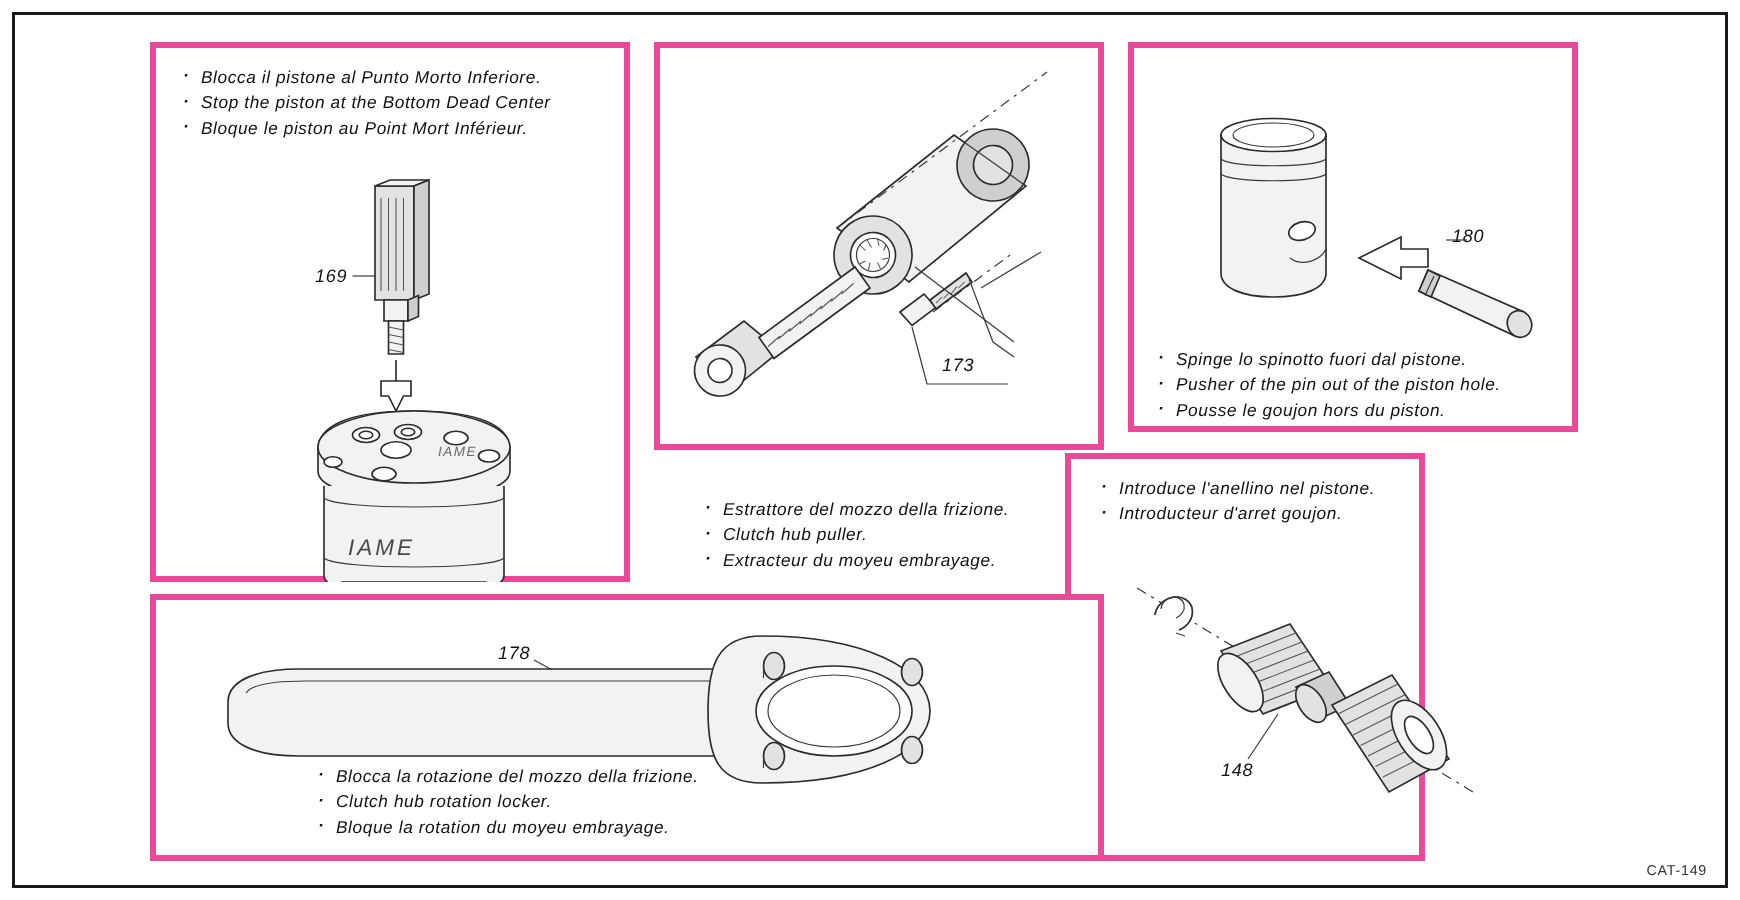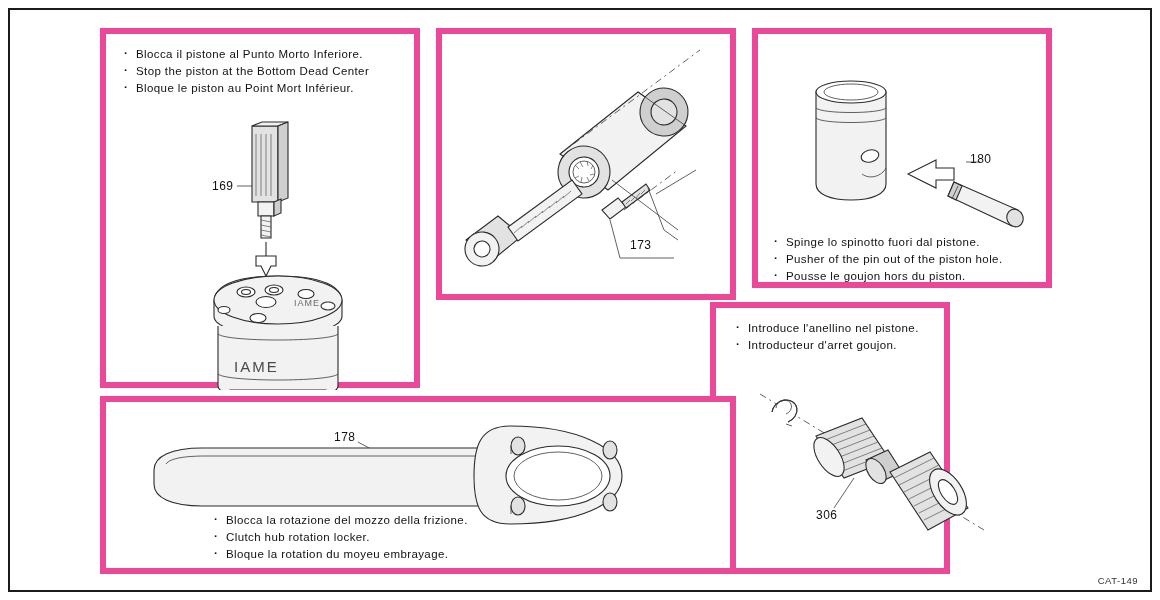--- a/index.html
+++ b/index.html
@@ -21,23 +21,24 @@
     position: absolute;
     left: 8px;
     top: 8px;
     width: 1144px;
     height: 584px;
     border: 2px solid #1a1a1a;
     box-sizing: border-box;
   }
   .panel {
     position: absolute;
-    border: 6px solid #ec4899;
+    border: 4px solid #ec4899;
     box-sizing: border-box;
     background: #ffffff;
+    font-style: italic;
   }
   
   #panel-bdc      { left: 100px;  top: 28px;  width: 320px; height: 360px; }
   #panel-clutch   { left: 436px;  top: 28px;  width: 300px; height: 272px; }
   #panel-pin      { left: 752px;  top: 28px;  width: 300px; height: 260px; padding-left: 25px; }
   #panel-circlip  { left: 710px;  top: 302px; width: 240px; height: 272px; }
   #panel-locker   { left: 100px;  top: 396px; width: 636px; height: 178px; }
 
   .caption {
     position: absolute;
@@ -169,20 +170,25 @@
         <text class="brandtxt" x="128" y="338">IAME</text>
 
         <path class="fill-m" d="M124 356 L220 356 L224 372 L120 372 Z"></path>
         <path class="ln-thin" d="M120 366 L224 366"></path>
       </g>
     </svg>
   </div>
 
   <div class="panel" id="panel-clutch">
     <div class="ref-num" style="left:188px; top:204px;">173</div>
+    <div class="caption" style="left:26px; top:300px;">
+      <span class="line">Estrattore del mozzo della frizione.</span>
+      <span class="line">Clutch hub puller.</span>
+      <span class="line">Extracteur du moyeu embrayage.</span>
+    </div>
 
     <svg class="art" width="296" height="356" viewBox="0 0 296 356">
 
       <g>
         <path class="fill-l" d="M118 120 L196 58 L244 92 L166 156 Z"></path>
         <ellipse class="fill-m" cx="142" cy="138" rx="26" ry="26" transform="rotate(-38 142 138)"></ellipse>
         <ellipse class="fill-w" cx="142" cy="138" rx="15" ry="15" transform="rotate(-38 142 138)"></ellipse>
 
         <circle class="ln-thin" cx="142" cy="138" r="11"></circle>
         <line class="hatch" x1="133" y1="131" x2="137" y2="135"></line>
@@ -272,21 +278,21 @@
 
       <line class="ln-thin" x1="208" y1="128" x2="222" y2="128"></line>
     </svg>
   </div>
 
   <div class="panel" id="panel-circlip">
     <div class="caption" style="left:16px; top:12px;">
       <span class="line">Introduce l'anellino nel pistone.</span>
       <span class="line">Introducteur d'arret goujon.</span>
     </div>
-    <div class="ref-num" style="left:100px; top:200px;">306</div>
+    <div class="ref-num" style="left:100px; top:200px;">148</div>
 
     <svg class="art" width="296" height="268" viewBox="0 0 296 268">
 
       <line class="ln-dash" x1="44" y1="86" x2="268" y2="222"></line>
 
       <g>
         <path class="fill-w" d="M56 104 a13 11 -30 1 1 16 10"></path>
         <path class="ln-thin" d="M56 104 a13 11 -30 1 1 16 10"></path>
         <path class="ln-thin" d="M60 100 a8 7 -30 1 1 10 6"></path>
         <line class="ln-thin" x1="70" y1="116" x2="76" y2="118"></line>

